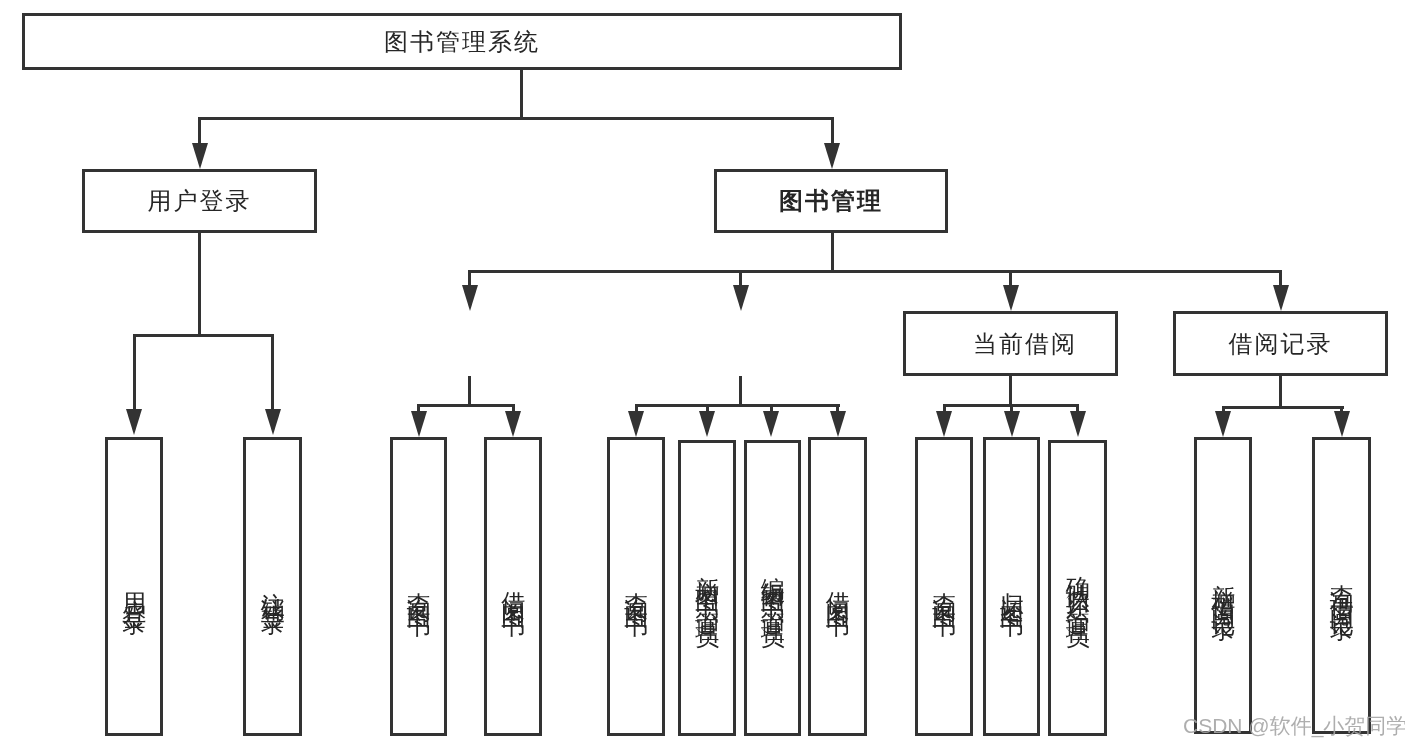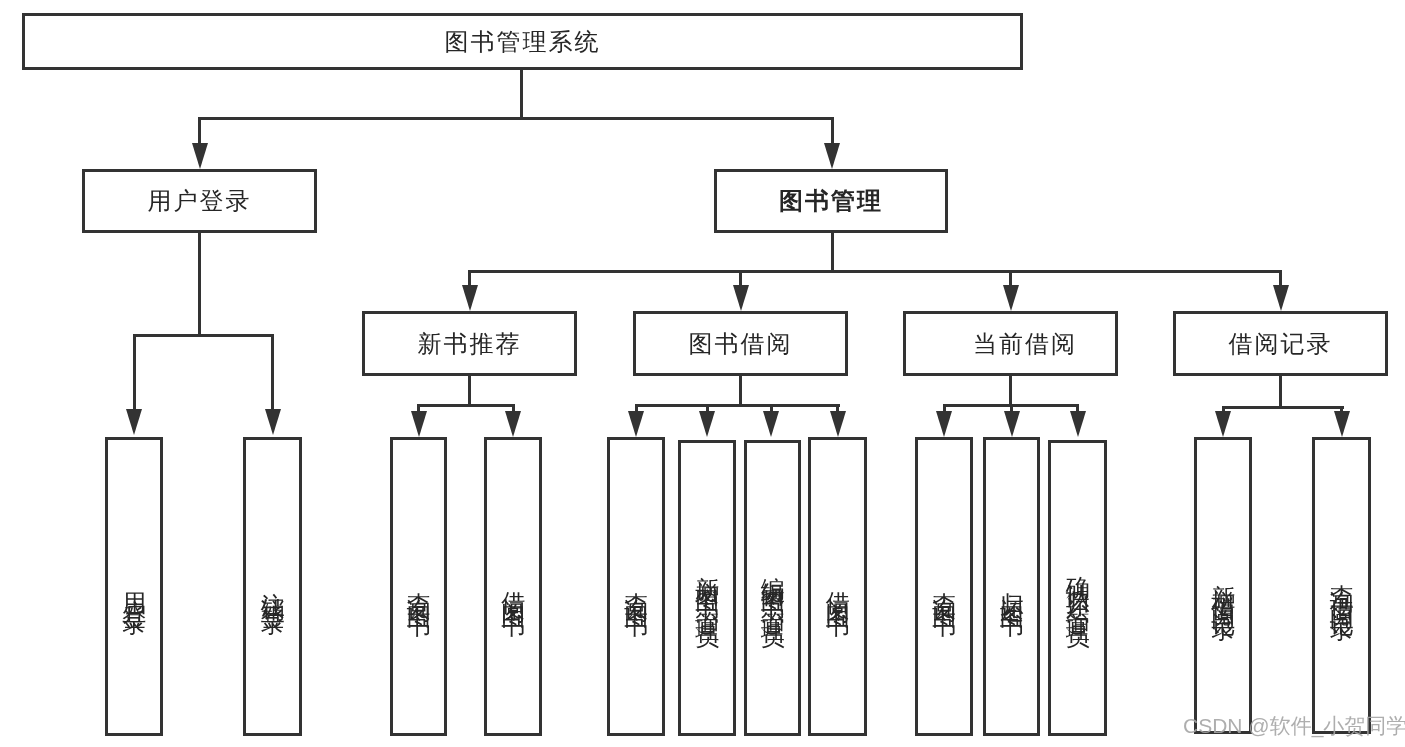--- a/index.html
+++ b/index.html
@@ -117,37 +117,31 @@
   <div class="vline" style="left:1076px; top:404px; height:9px;"></div>
   <div class="arrow" style="left:1069.5px; top:411px;"></div>
 
   <div class="vline" style="left:1279px; top:376px; height:33px;"></div>
   <div class="hline" style="left:1221.5px; top:406px; width:122px;"></div>
   <div class="vline" style="left:1221.5px; top:406px; height:7px;"></div>
   <div class="arrow" style="left:1215px; top:411px;"></div>
   <div class="vline" style="left:1340px; top:406px; height:7px;"></div>
   <div class="arrow" style="left:1333.5px; top:411px;"></div>
 
-  <div class="box h" style="left:22px; top:13px; width:1001px; height:57px;">
+  <div class="box h" style="left:22px; top:13px; width:880px; height:57px;">
     <span>图书管理系统</span>
   </div>
 
   <div class="box h" style="left:82px; top:169px; width:235px; height:64px;">
     <span>用户登录</span>
   </div>
   <div class="box h" style="left:714px; top:169px; width:234px; height:64px;font-weight:bold;">
     <span>图书管理</span>
   </div>
 
-  <div class="box h" style="left:362px; top:311px; width:215px; height:65px;">
-    <span>新书推荐</span>
-  </div>
-  <div class="box h" style="left:633px; top:311px; width:215px; height:65px;">
-    <span>图书借阅</span>
-  </div>
   <div class="box h" style="left:903px; top:311px; width:215px; height:65px;padding-left:29px;">
     <span>当前借阅</span>
   </div>
   <div class="box h" style="left:1173px; top:311px; width:215px; height:65px;">
     <span>借阅记录</span>
   </div>
 
   <div class="box v" style="left:105px; top:437px; width:58px; height:299px;">
     <span>用户登录</span>
   </div>

